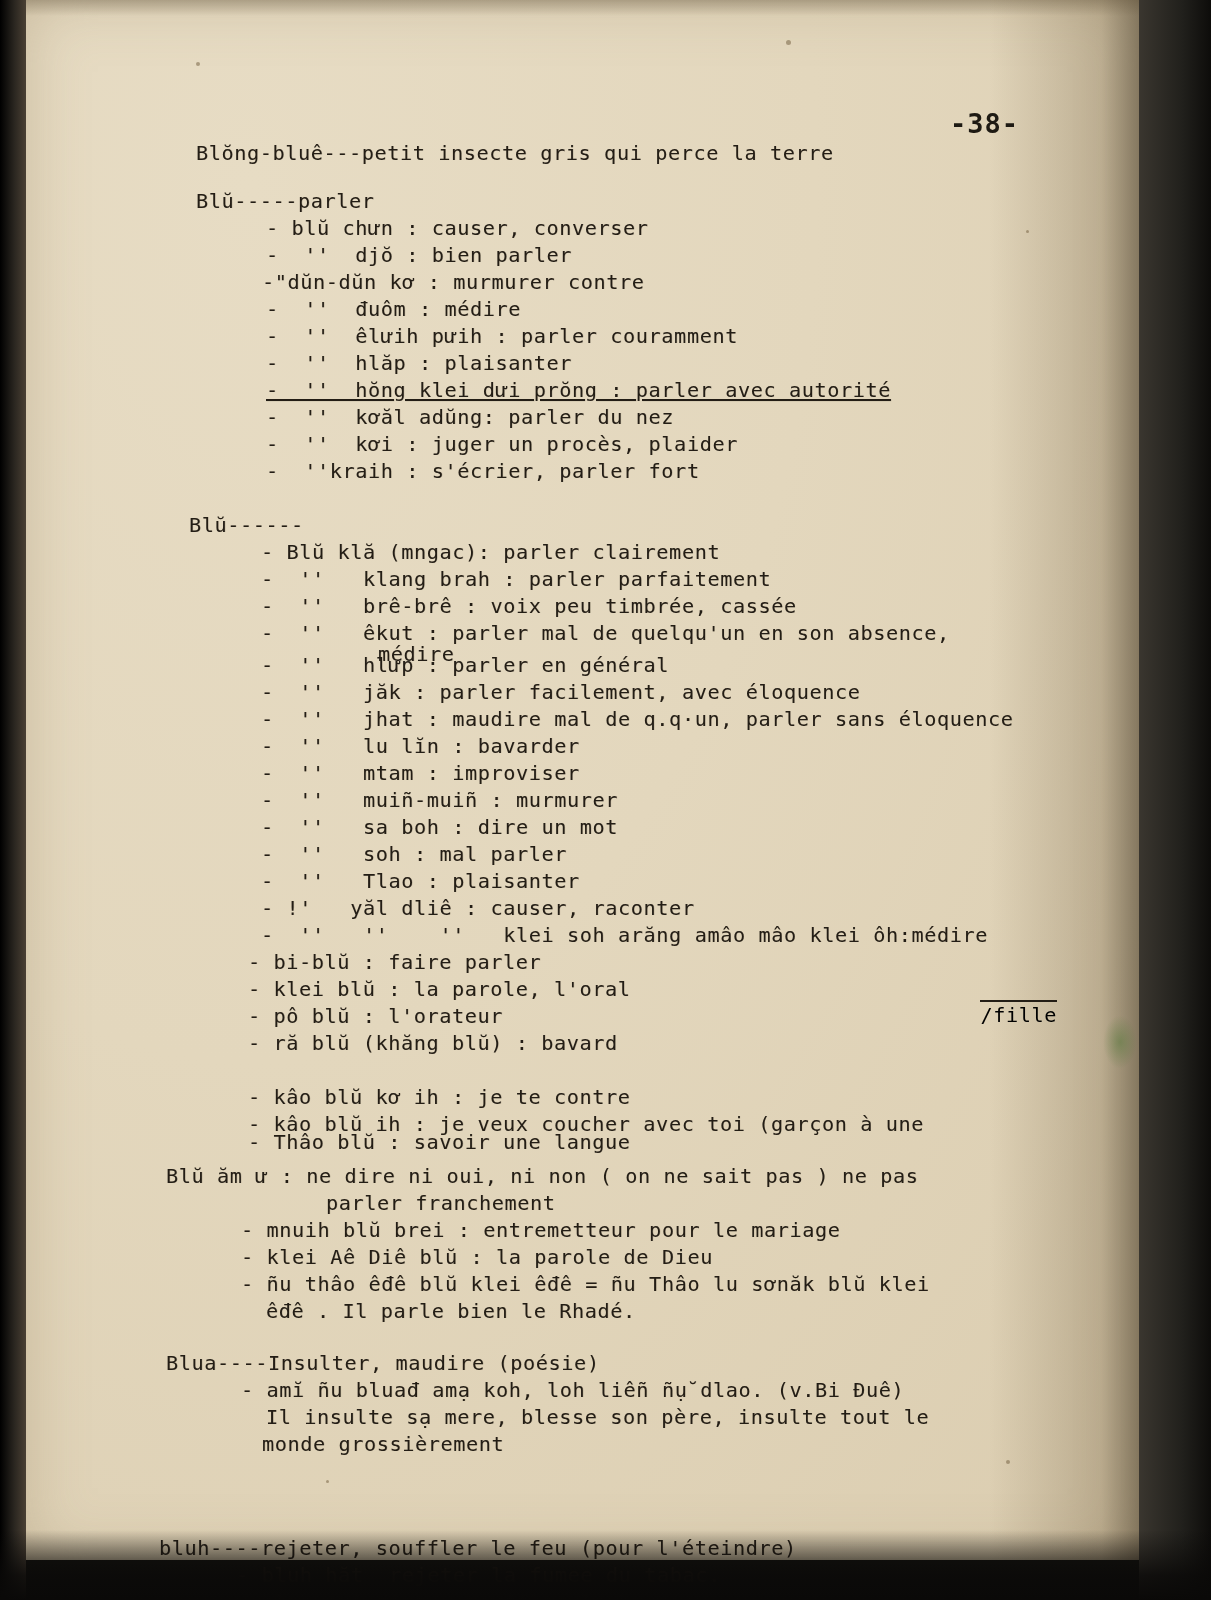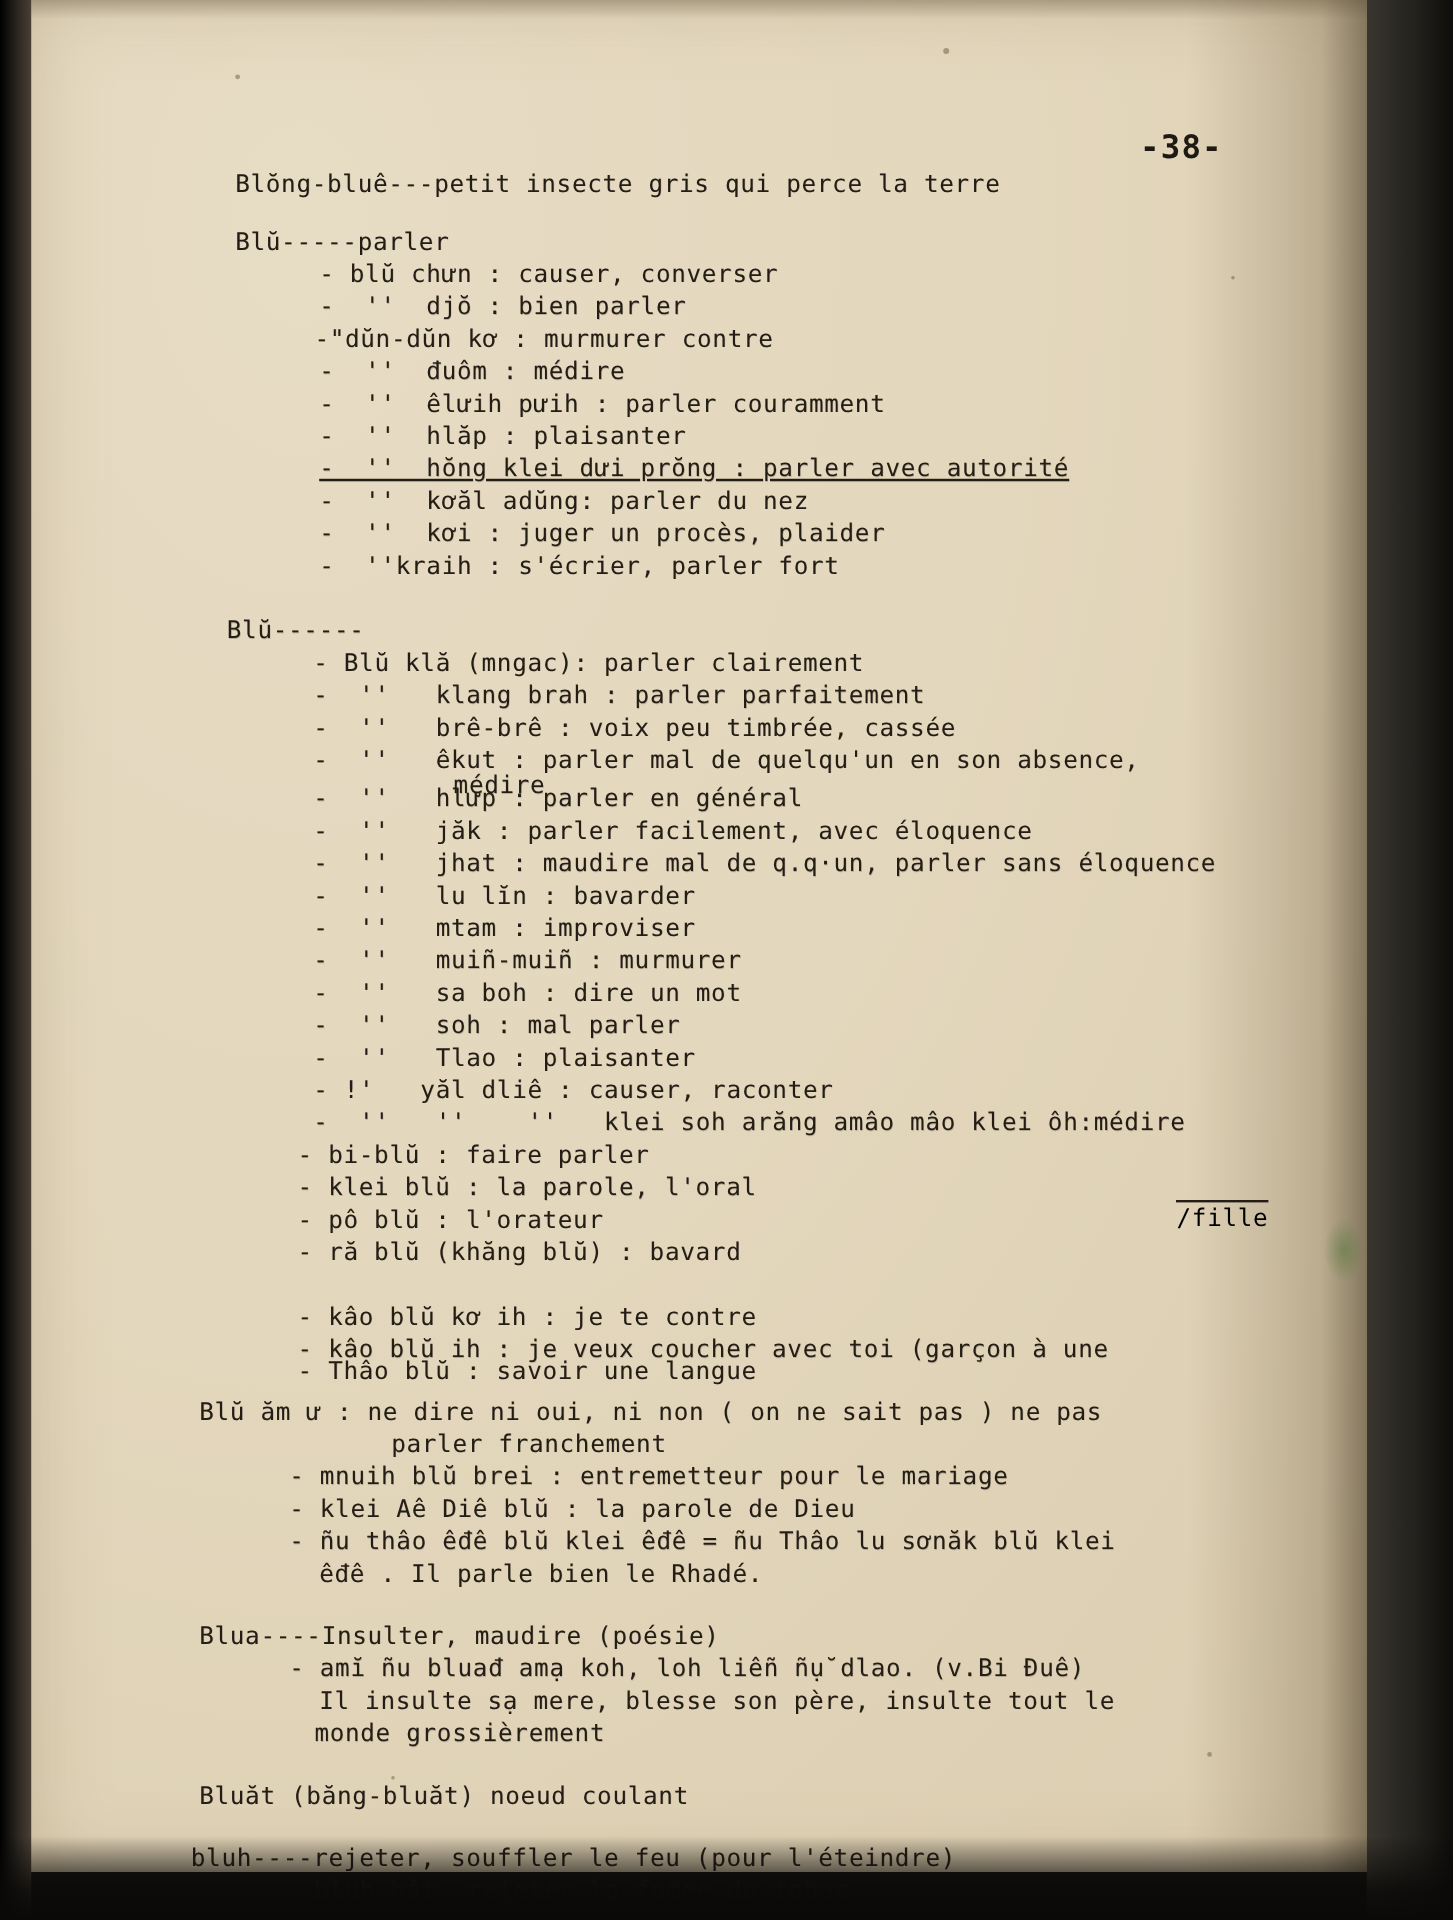--- a/index.html
+++ b/index.html
@@ -167,21 +167,20 @@
         <div class="ln" style="left: 140px; top: 1163px;">Blŭ ăm ư : ne dire ni oui, ni non ( on ne sait pas ) ne pas</div>
         <div class="ln" style="left: 300px; top: 1190px;">parler franchement</div>
         <div class="ln" style="left: 215px; top: 1217px;">- mnuih blŭ brei : entremetteur pour le mariage</div>
         <div class="ln" style="left: 215px; top: 1244px;">- klei Aê Diê blŭ : la parole de Dieu</div>
         <div class="ln" style="left: 215px; top: 1271px;">- ñu thâo êđê blŭ klei êđê = ñu Thâo lu sơnăk blŭ klei</div>
         <div class="ln" style="left: 240px; top: 1298px;">êđê . Il parle bien le Rhadé.</div>
         <div class="ln" style="left: 140px; top: 1350px;">Blua----Insulter, maudire (poésie)</div>
         <div class="ln" style="left: 215px; top: 1377px;">- amĭ ñu bluađ amạ koh, loh liêñ ñụ̆ dlao. (v.Bi Đuê)</div>
         <div class="ln" style="left: 240px; top: 1404px;">Il insulte sạ mere, blesse son père, insulte tout le</div>
         <div class="ln" style="left: 236px; top: 1431px;">monde grossièrement</div>
-        <div class="ln" style="left: 140px; top: 1483px;">Bluăt (băng-bluăt) noeud coulant</div>
         <div class="ln" style="left: 133px; top: 1535px;">bluh----rejeter, souffler le feu (pour l'éteindre)</div>
         <div class="ln" style="left: 210px; top: 1562px;">- bluh hăt  rejeter la fumee du tabac.</div>
         <div class="ln" style="left: 210px; top: 1589px;">- bluh pui dian : souffler la bougie</div>
       </div>
 
     <div class="pageno">-38-</div>
     <div class="fille-box">/fille</div>
 
     <div class="speck" style="left:170px; top:62px; width:4px; height:4px;"></div>
     <div class="speck" style="left:760px; top:40px; width:5px; height:5px;"></div>

